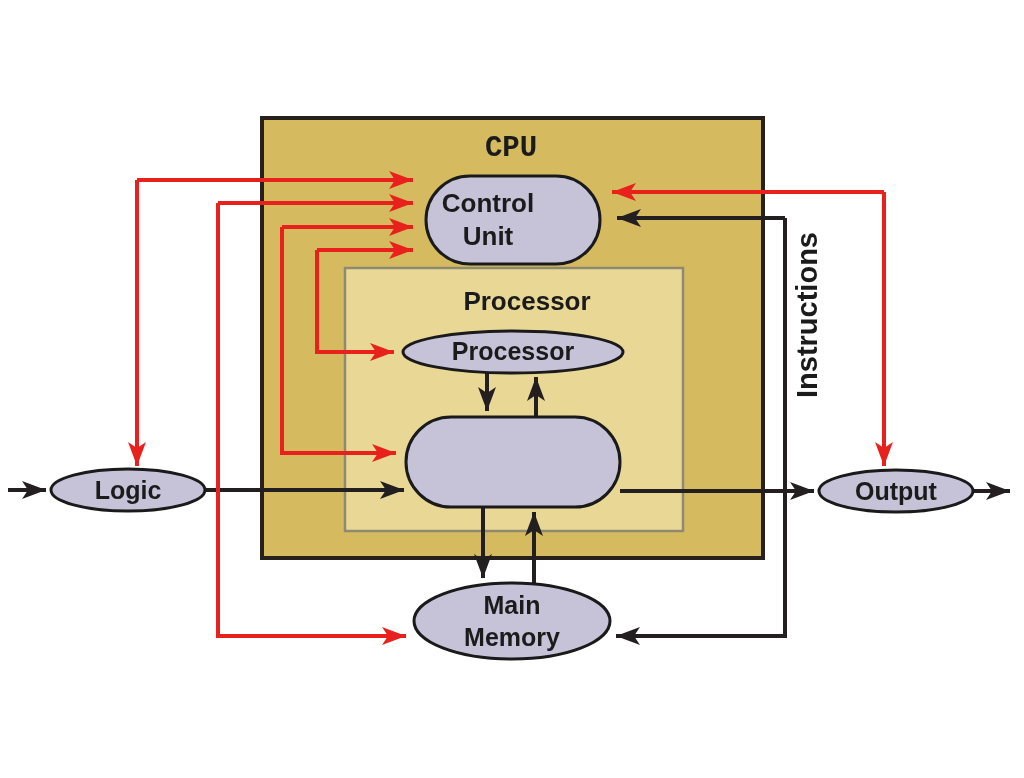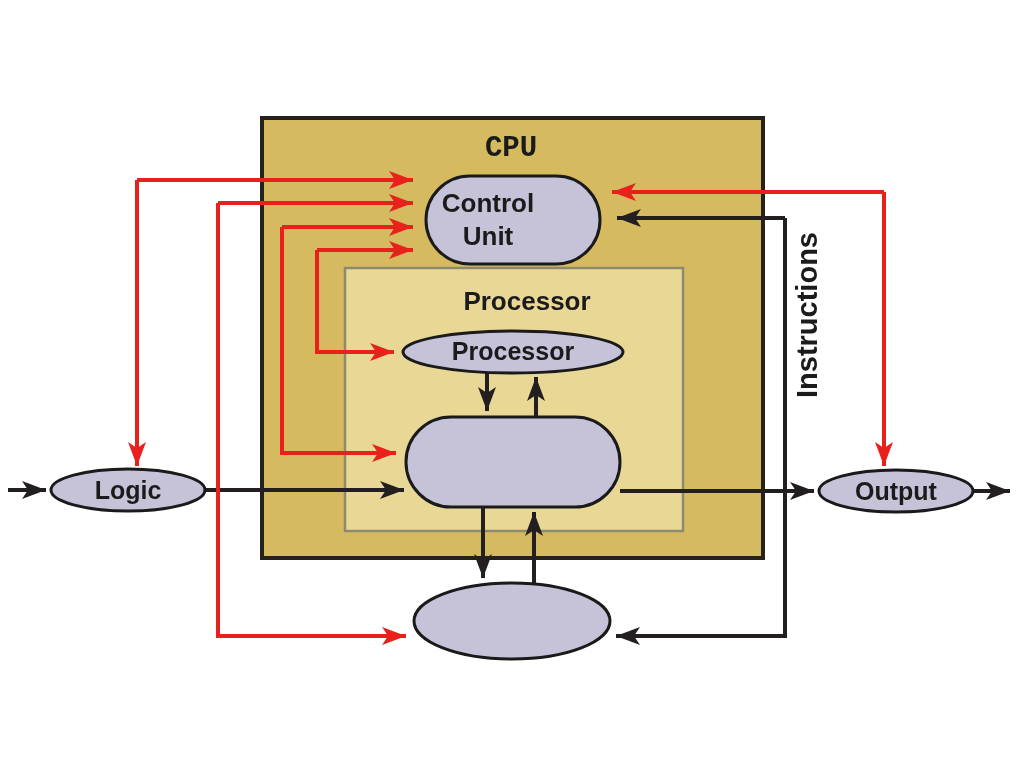--- a/index.html
+++ b/index.html
@@ -80,17 +80,19 @@
     <ellipse class="node" cx="512" cy="621" rx="98" ry="38"></ellipse>
     <ellipse class="node" cx="128" cy="490" rx="77" ry="21"></ellipse>
     <ellipse class="node" cx="896" cy="491" rx="77" ry="21"></ellipse>
   </svg>
 
   <div class="lbl cpu" style="left:511px;top:149px;">CPU</div>
   <div class="lbl proc" style="left:513px;top:301px;">Processor</div>
   <div class="lbl cu" style="left:488px;top:220px;">Control
 Unit</div>
   <div class="lbl reg" style="left:513px;top:352px;">Processor</div>
+  <div class="lbl mm" style="left:512px;top:621px;">Main
+Memory</div>
   <div class="lbl io" style="left:128px;top:491px;">Logic</div>
   <div class="lbl io" style="left:896px;top:492px;">Output</div>
   <div class="lbl instr" style="left:807px;top:315px;">Instructions</div>
 
 </div>
 
 </body></html>

